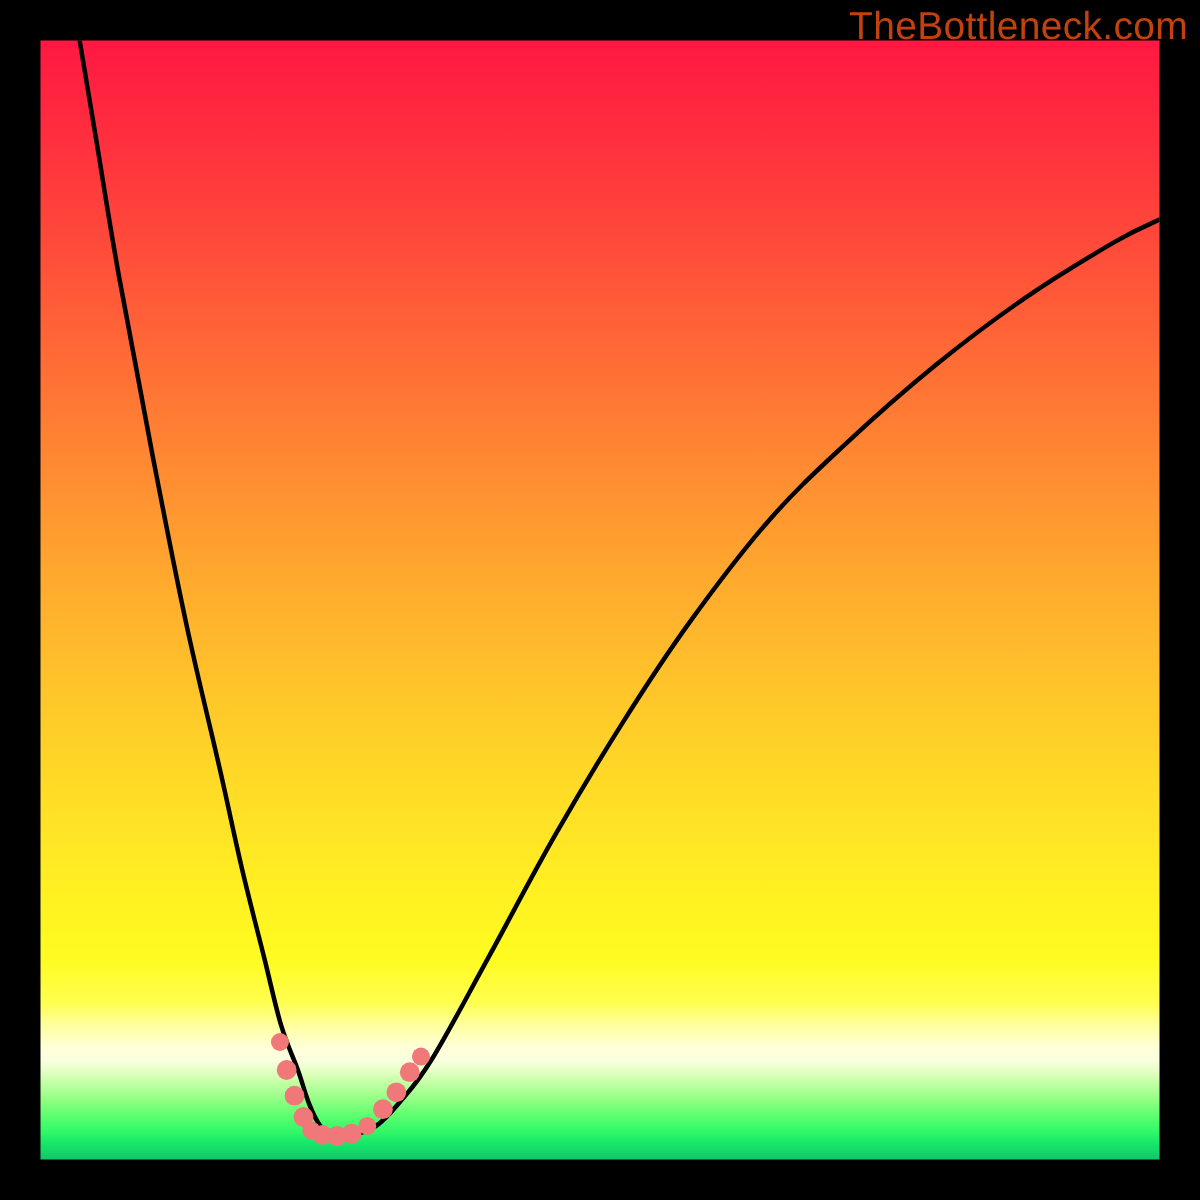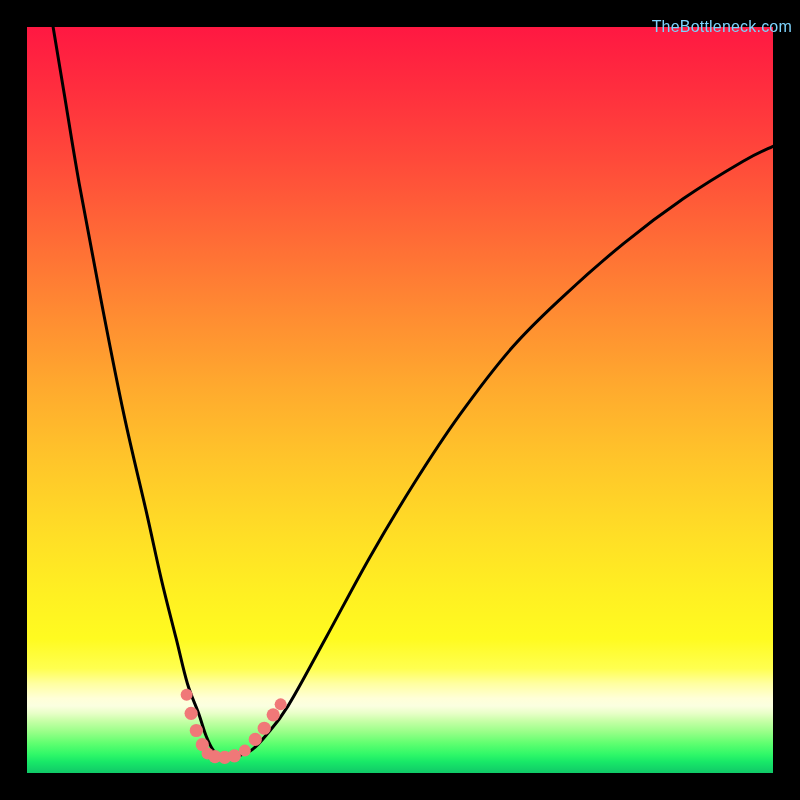--- a/index.html
+++ b/index.html
@@ -44,24 +44,24 @@
       #c8ffa8 93%,
       #98ff88 94.5%,
       #60ff70 96%,
       #30f868 97.5%,
       #18e868 98.5%,
       #10c868 100%
     );
   }
   .watermark {
     position: absolute;
-    top: 18px;
+    top: 2px;
     right: 8px;
-    color: #7dd3fc;
-    font-size: 16px;
+    color: #c2410c;
+    font-size: 26px;
     letter-spacing: 0.2px;
     font-weight: 500;
   }
   svg.curve {
     position: absolute;
     left: 0;
     top: 0;
   }
 </style>
 </head>

